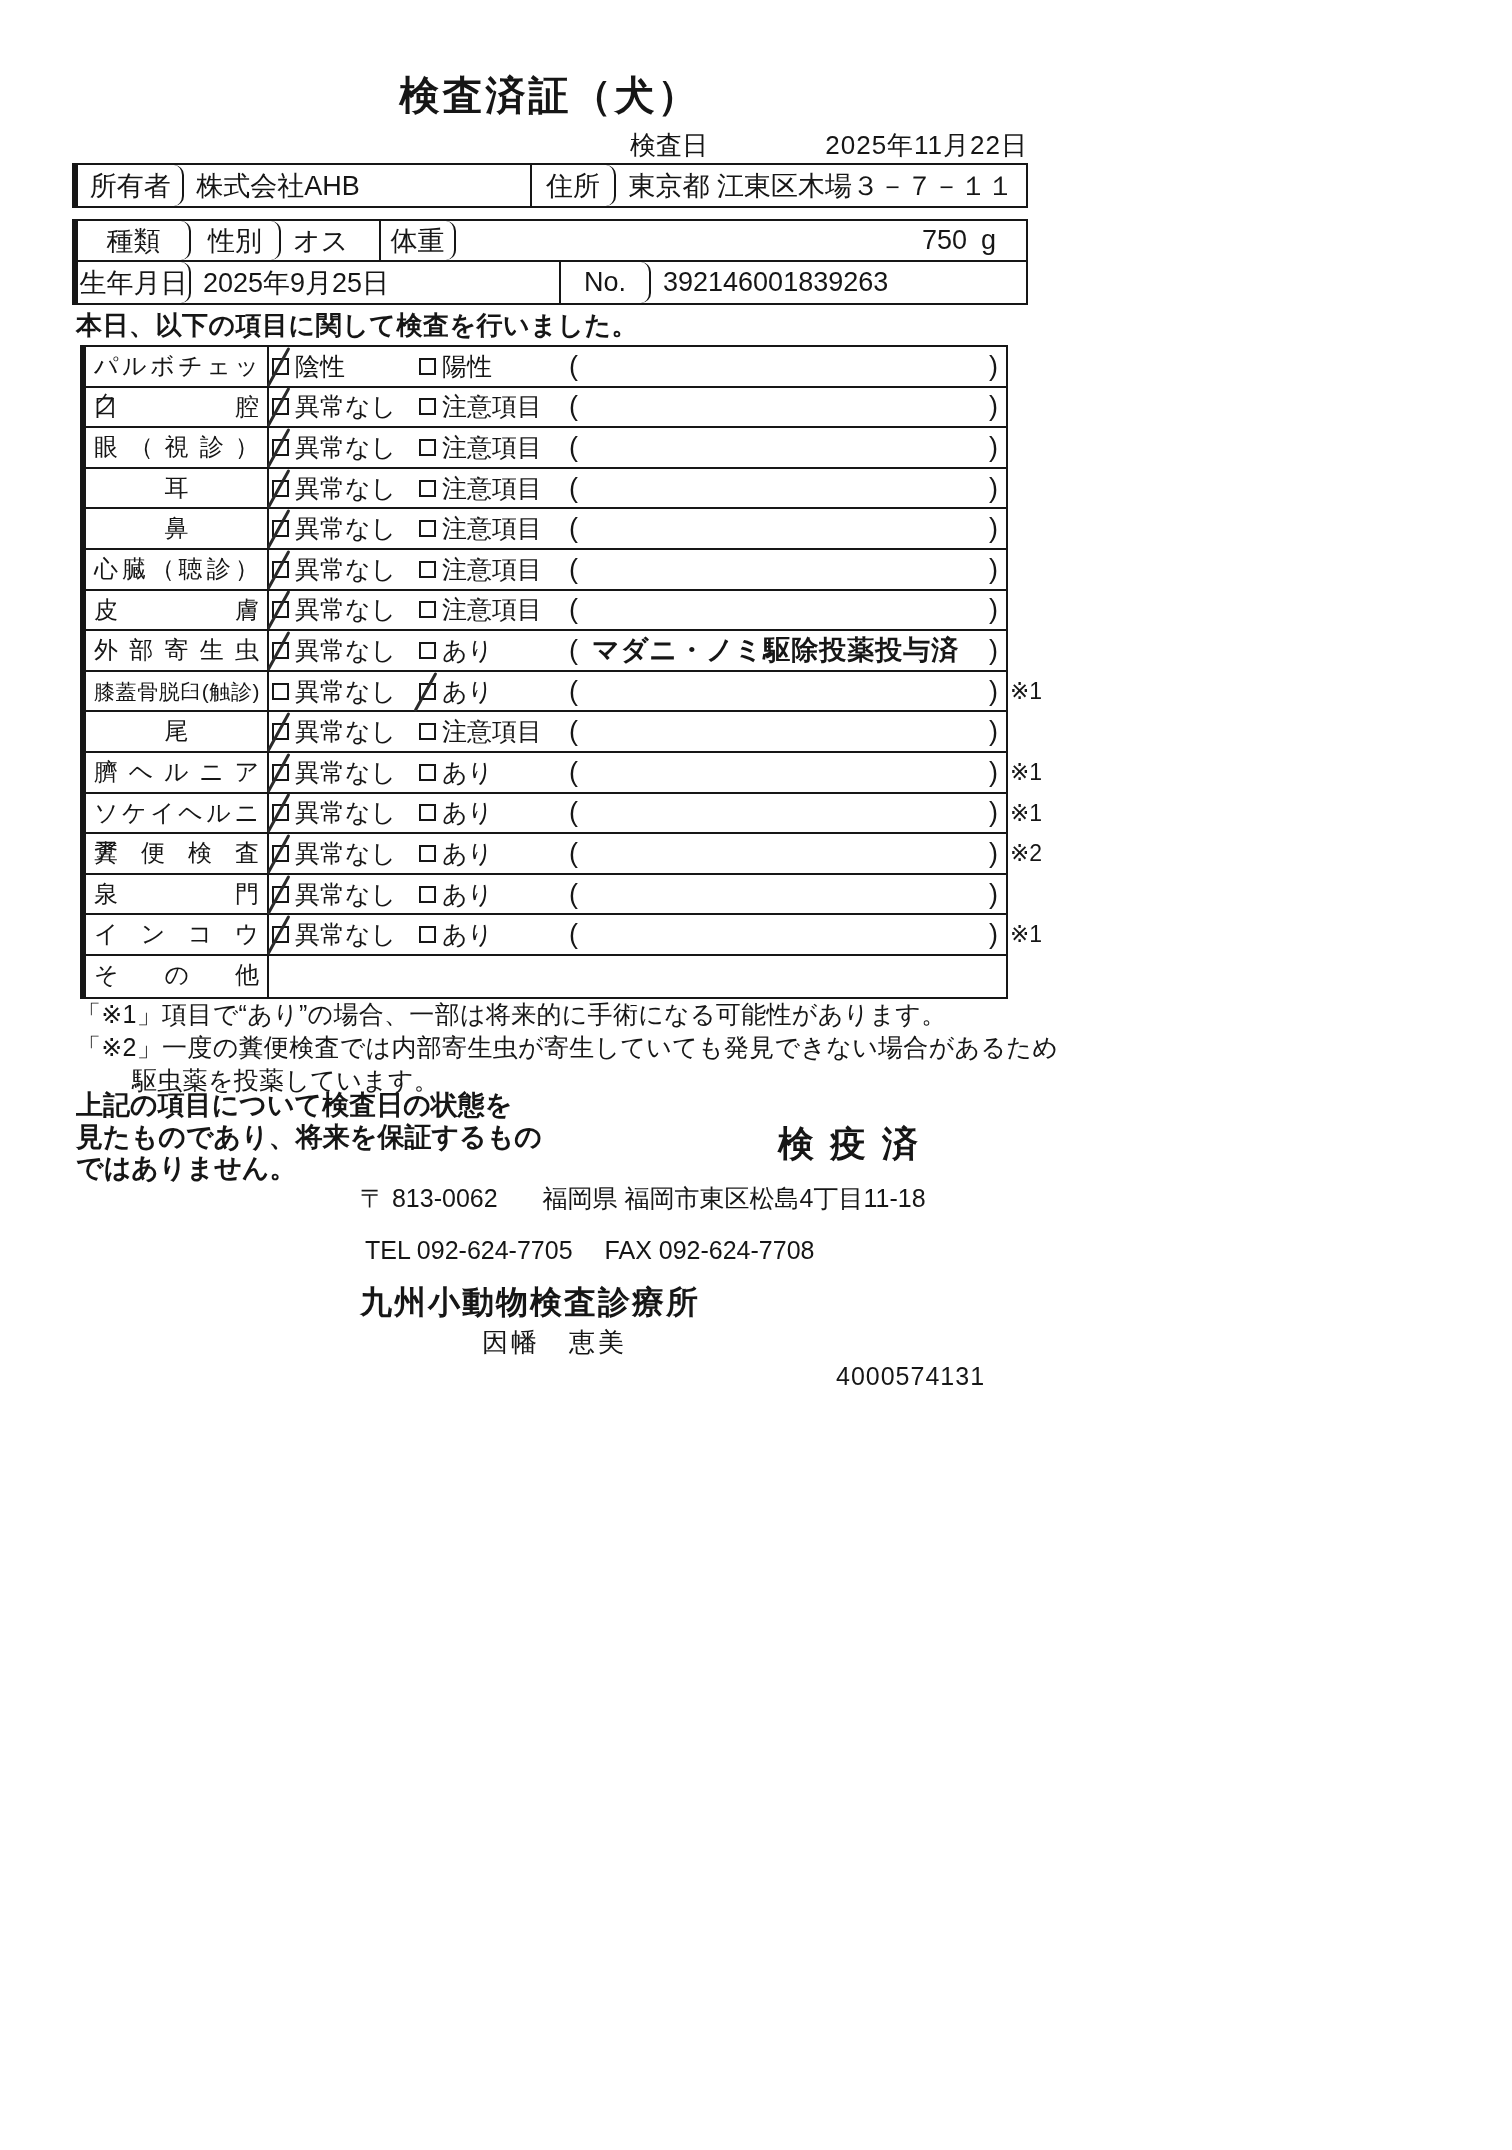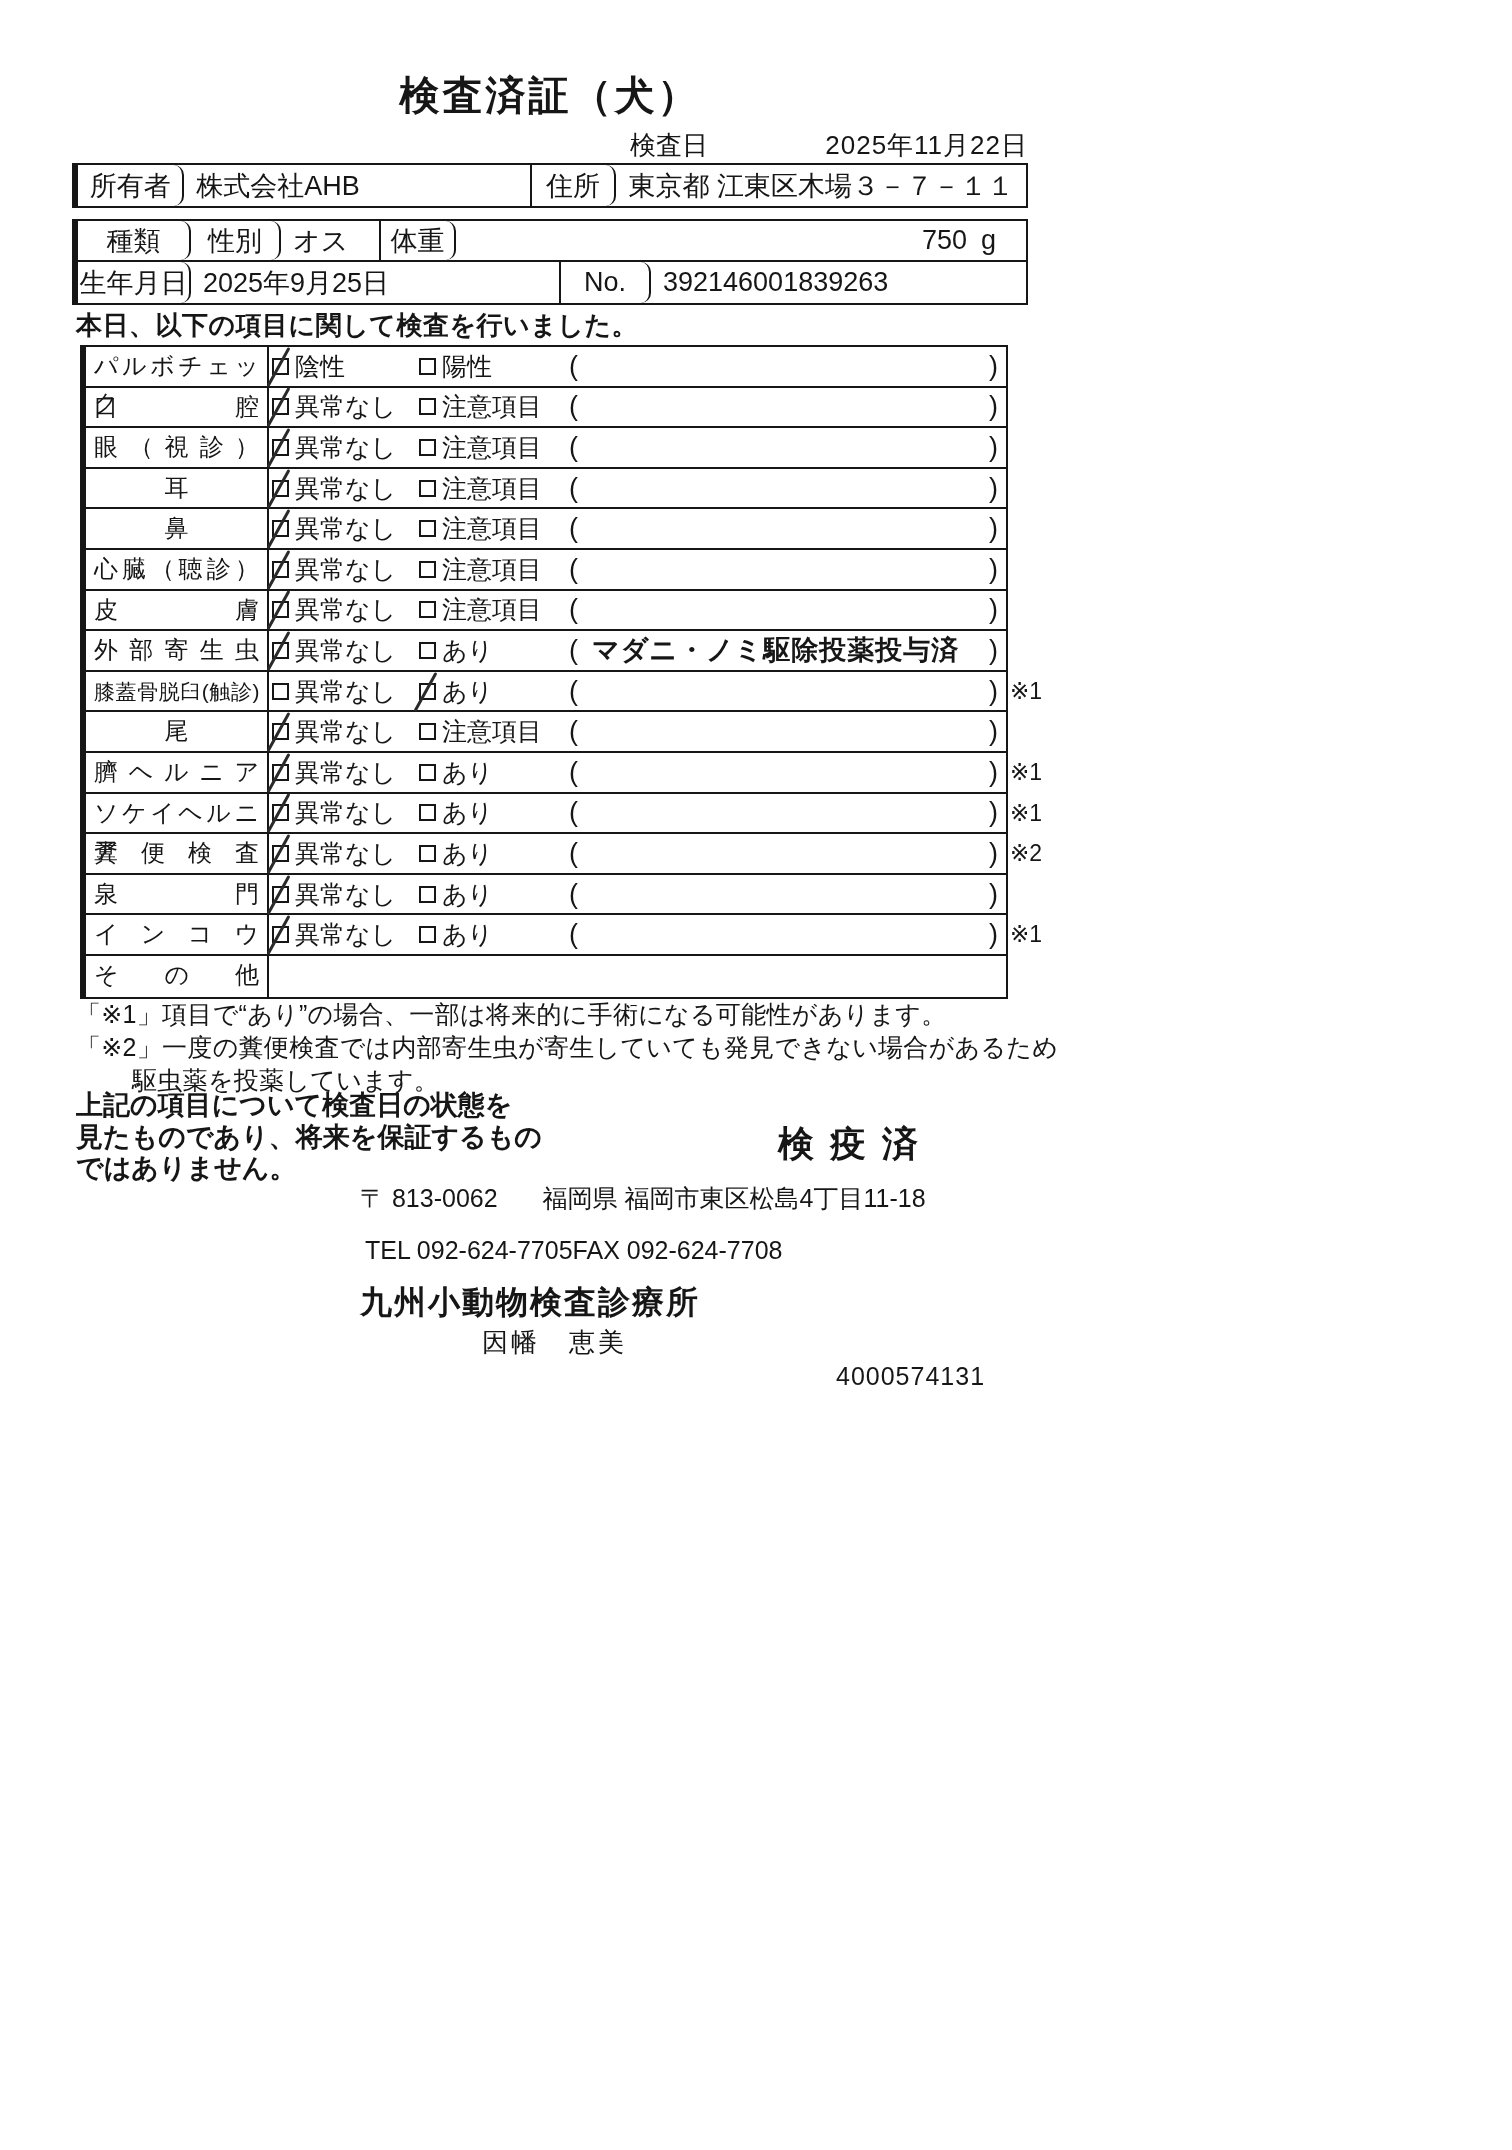--- a/index.html
+++ b/index.html
@@ -53,21 +53,21 @@
   .row-note { position:absolute; right:-58px; top:6px; font-size:23px; width:54px; }
 
   .footnotes { position:absolute; top:998px; left:76px; font-size:25px; line-height:33px; letter-spacing:0.3px; }
   .fn-indent { padding-left:56px; }
 
   .disclaimer { position:absolute; top:1090px; left:76px; font-size:27px; font-weight:bold; line-height:31.5px; }
 
   .stamp { position:absolute; top:1120px; left:778px; font-size:36px; font-weight:bold; letter-spacing:16px; }
 
   .addr-line { position:absolute; top:1182px; left:360px; font-size:25px; display:flex; gap:45px; }
-  .tel-line  { position:absolute; top:1236px; left:365px; font-size:25px; display:flex; }
+  .tel-line  { position:absolute; top:1236px; left:365px; font-size:25px; display:flex; gap:32px; }
   .clinic-name { position:absolute; top:1281px; left:360px; font-size:32px; font-weight:bold; letter-spacing:2px; }
   .staff-name  { position:absolute; top:1325px; left:482px; font-size:26px; letter-spacing:3px; }
   .serial { position:absolute; top:1362px; left:836px; font-size:25px; letter-spacing:1px; }
 </style>
 </head>
 <body>
 
 <div class="page">
 
   <div class="doc-title">検査済証（犬）</div>

